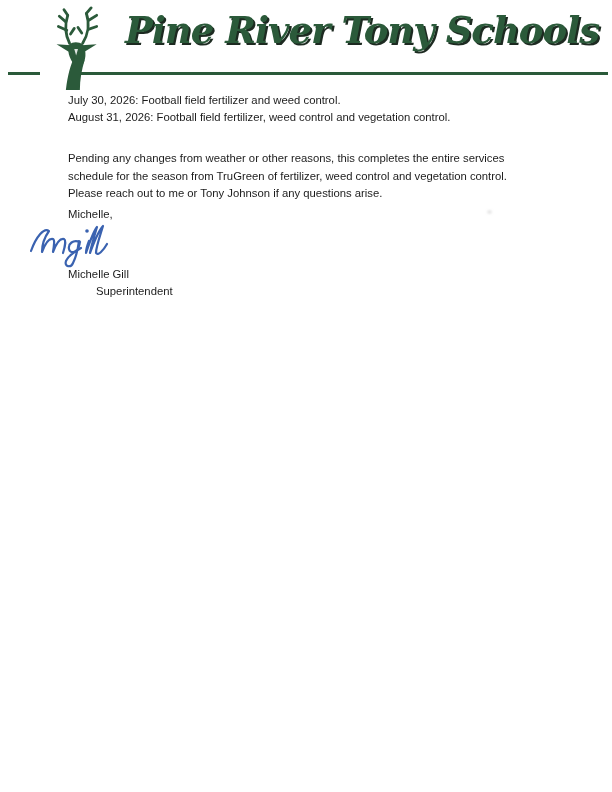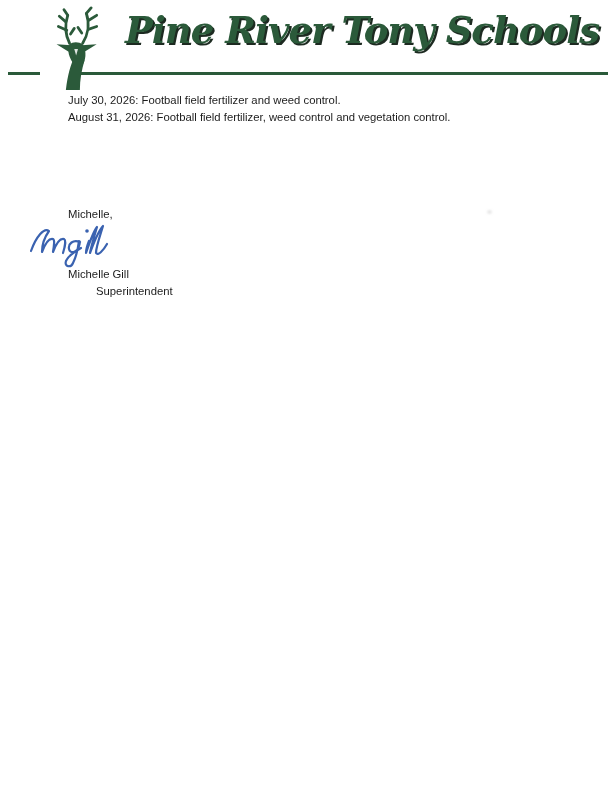--- a/index.html
+++ b/index.html
@@ -88,20 +88,21 @@
     </g>
 
     <path d="M36,46 L40,46 L38,53 Z" fill="#ffffff" opacity="0.85"></path>
   </svg>
 
   <div class="bodytext schedule">
     <div>July 30, 2026:  Football field fertilizer and weed control.</div>
     <div>August 31, 2026:  Football field fertilizer, weed control and vegetation control.</div>
   </div>
 
+  <div class="bodytext para">Pending any changes from weather or other reasons, this completes the entire services schedule for the season from TruGreen of fertilizer, weed control and vegetation control. Please reach out to me or Tony Johnson if any questions arise.</div>
 
   <div class="bodytext closing">Michelle,</div>
 
   <svg class="signature" viewBox="0 0 126 50" aria-label="mgill">
     <g stroke="#3a62b0" stroke-width="2.2" fill="none" stroke-linecap="round" stroke-linejoin="round">
 
       <path d="M3,33 C8,19 16,9 21,13 C16,20 14,27 14,34 C17,26 21,20 25,21 C27,22 26,28 25,34 C28,26 32,20 36,21 C38,22 37,29 35,35"></path>
 
       <path d="M52,24 C45,21 40,26 41,31 C42,36 49,35 51,28 C52,25 52,23 51,23 C50,31 48,39 45,45 C43,50 36,49 38,43 C40,38 46,34 53,30"></path>
 

